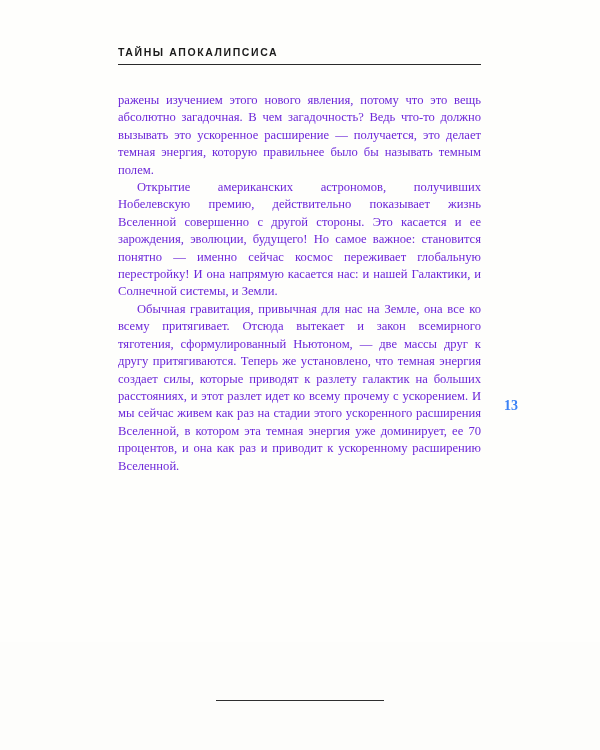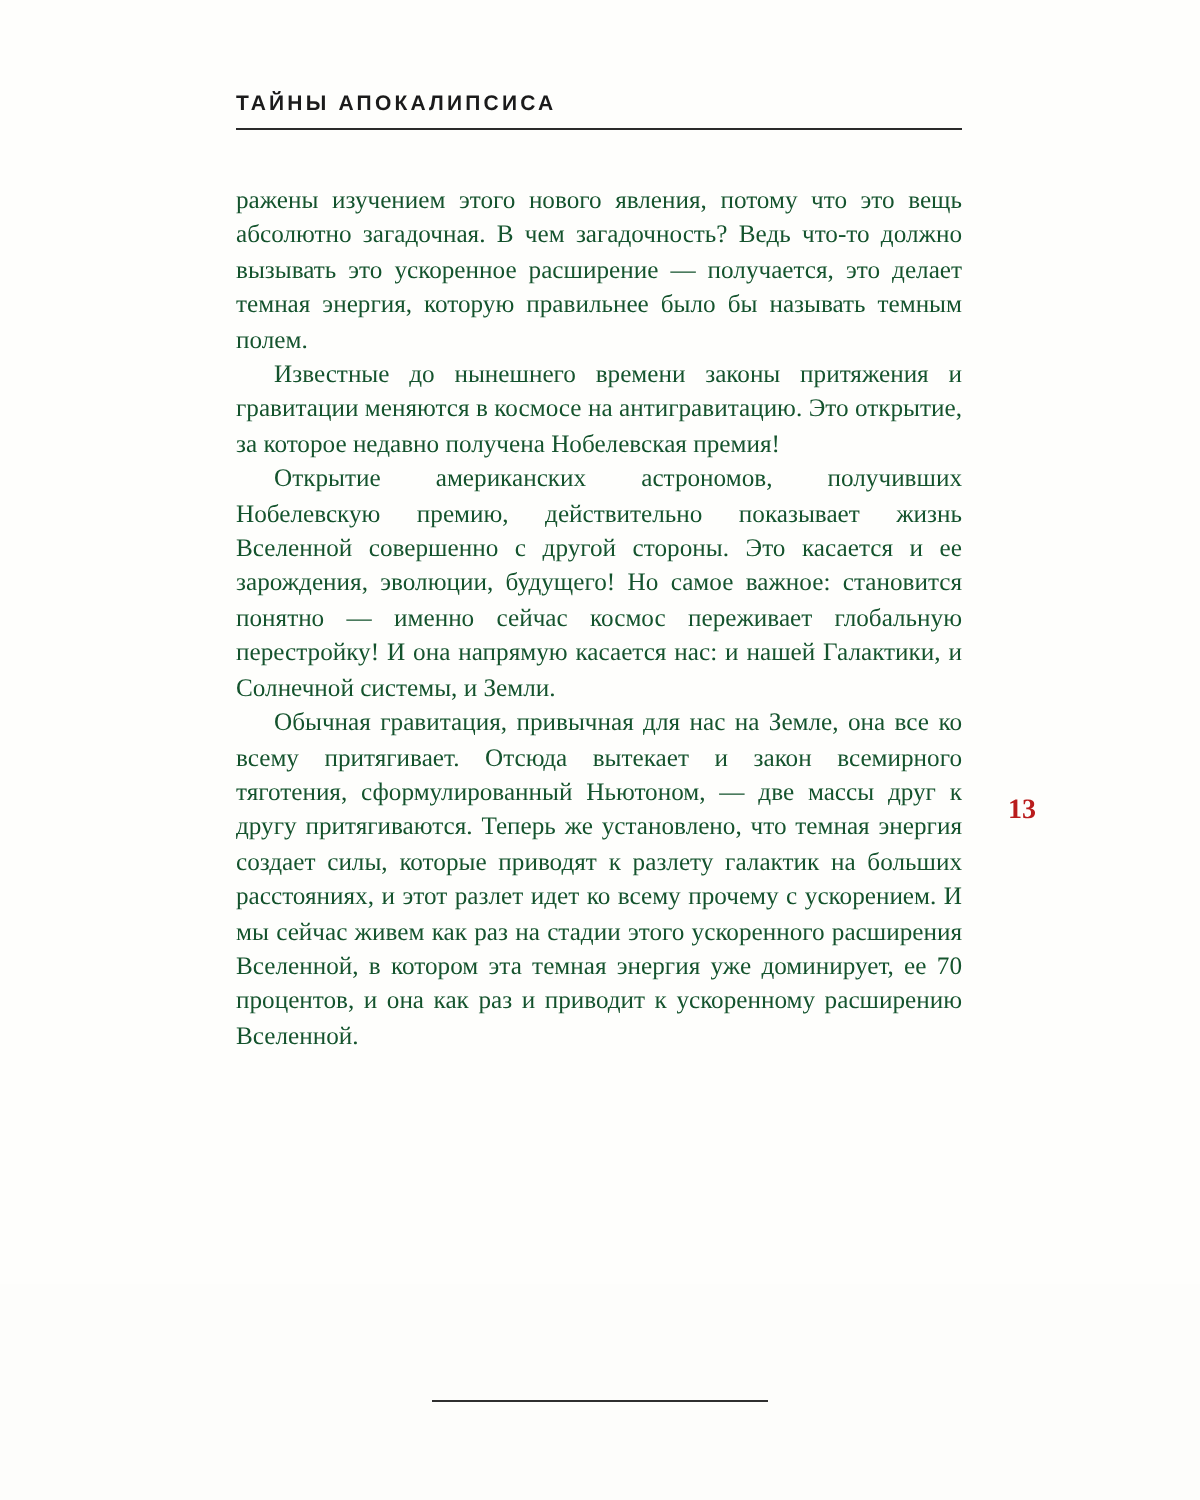--- a/index.html
+++ b/index.html
@@ -41,35 +41,35 @@
     height: 1px;
     background: #2a2a2a;
   }
   .folio {
     position: absolute;
     left: 504px;
     top: 398px;
     font-family: "Liberation Serif", serif;
     font-size: 14px;
     font-weight: bold;
-    color: #b91c1c;
+    color: #3b82f6;
   }
   .textblock {
     position: absolute;
     left: 118px;
     top: 92px;
     width: 363px;
   }
   .textblock p {
     margin: 0;
     font-size: 12.6px;
     line-height: 17.4px;
     text-align: justify;
     text-justify: inter-word;
-    color: #14532d;
+    color: #6d28d9;
     hyphens: manual;
   }
   .textblock p.indent {
     text-indent: 19px;
   }
   .foot-rule {
     position: absolute;
     left: 216px;
     top: 700px;
     width: 168px;
@@ -83,20 +83,19 @@
 <div class="page">
 
   <div class="running-head">Тайны Апокалипсиса</div>
 
   <div class="head-rule"></div>
 
   <div class="folio">13</div>
 
   <div class="textblock">
     <p>ражены изучением этого нового явления, потому что это вещь абсолютно загадочная. В чем загадочность? Ведь что-то должно вызывать это ускоренное расширение — получается, это делает темная энергия, которую правильнее было бы называть темным полем.</p>
-    <p class="indent">Известные до нынешнего времени законы притяжения и гравитации меняются в космосе на антигравитацию. Это открытие, за которое недавно получена Нобелевская премия!</p>
     <p class="indent">Открытие американских астрономов, получивших Нобелевскую премию, действительно показывает жизнь Вселенной совершенно с другой стороны. Это касается и ее зарождения, эволюции, будущего! Но самое важное: становится понятно — именно сейчас космос переживает глобальную перестройку! И она напрямую касается нас: и нашей Галактики, и Солнечной системы, и Земли.</p>
     <p class="indent">Обычная гравитация, привычная для нас на Земле, она все ко всему притягивает. Отсюда вытекает и закон всемирного тяготения, сформулированный Ньютоном, — две массы друг к другу притягиваются. Теперь же установлено, что темная энергия создает силы, которые приводят к разлету галактик на больших расстояниях, и этот разлет идет ко всему прочему с ускорением. И мы сейчас живем как раз на стадии этого ускоренного расширения Вселенной, в котором эта темная энергия уже доминирует, ее 70 процентов, и она как раз и приводит к ускоренному расширению Вселенной.</p>
   </div>
 
   <div class="foot-rule"></div>
 
 </div>
 
 </body></html>

